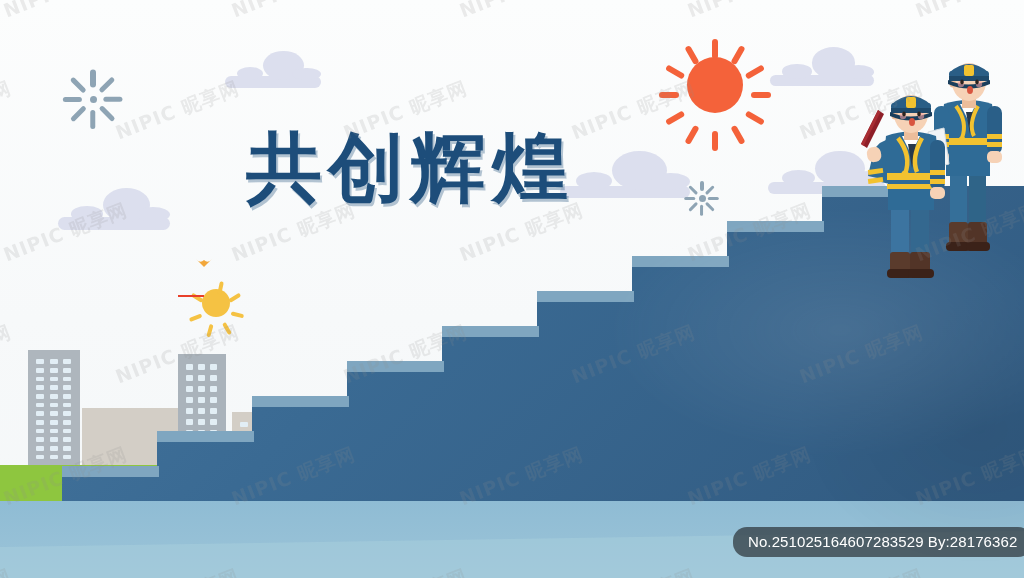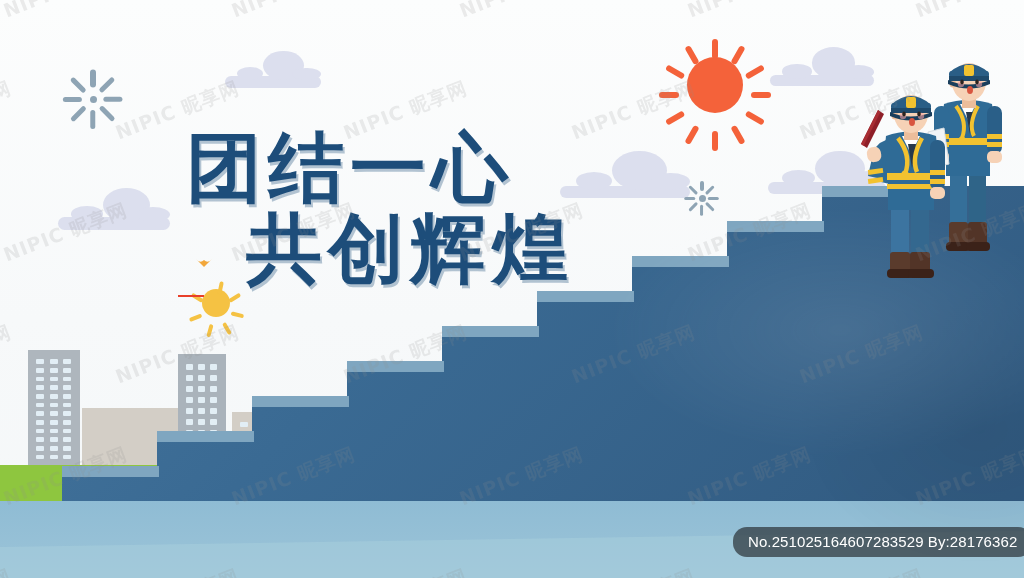--- a/index.html
+++ b/index.html
@@ -379,21 +379,20 @@
       <div class="tread" style="left: 347px; top: 361px; width: 97px; height: 11px; background: rgb(127, 166, 192);"></div>
       <div class="tread" style="left: 442px; top: 326px; width: 97px; height: 11px; background: rgb(127, 166, 192);"></div>
       <div class="tread" style="left: 537px; top: 291px; width: 97px; height: 11px; background: rgb(127, 166, 192);"></div>
       <div class="tread" style="left: 632px; top: 256px; width: 97px; height: 11px; background: rgb(127, 166, 192);"></div>
       <div class="tread" style="left: 727px; top: 221px; width: 97px; height: 11px; background: rgb(127, 166, 192);"></div>
       <div class="tread" style="left: 822px; top: 186px; width: 97px; height: 11px; background: rgb(127, 166, 192);"></div>
     </div>
   <div id="stair-shadow"></div>
 
   <div id="title">
-    <div class="line1">团结一心</div>
     <div class="line2">共创辉煌</div>
   </div>
 
   <svg id="officers" viewBox="0 0 174 230">
 
     <g>
 
       <rect x="100" y="120" width="17" height="60" fill="#356f99"></rect>
       <rect x="119" y="120" width="17" height="60" fill="#2f6488"></rect>
 

